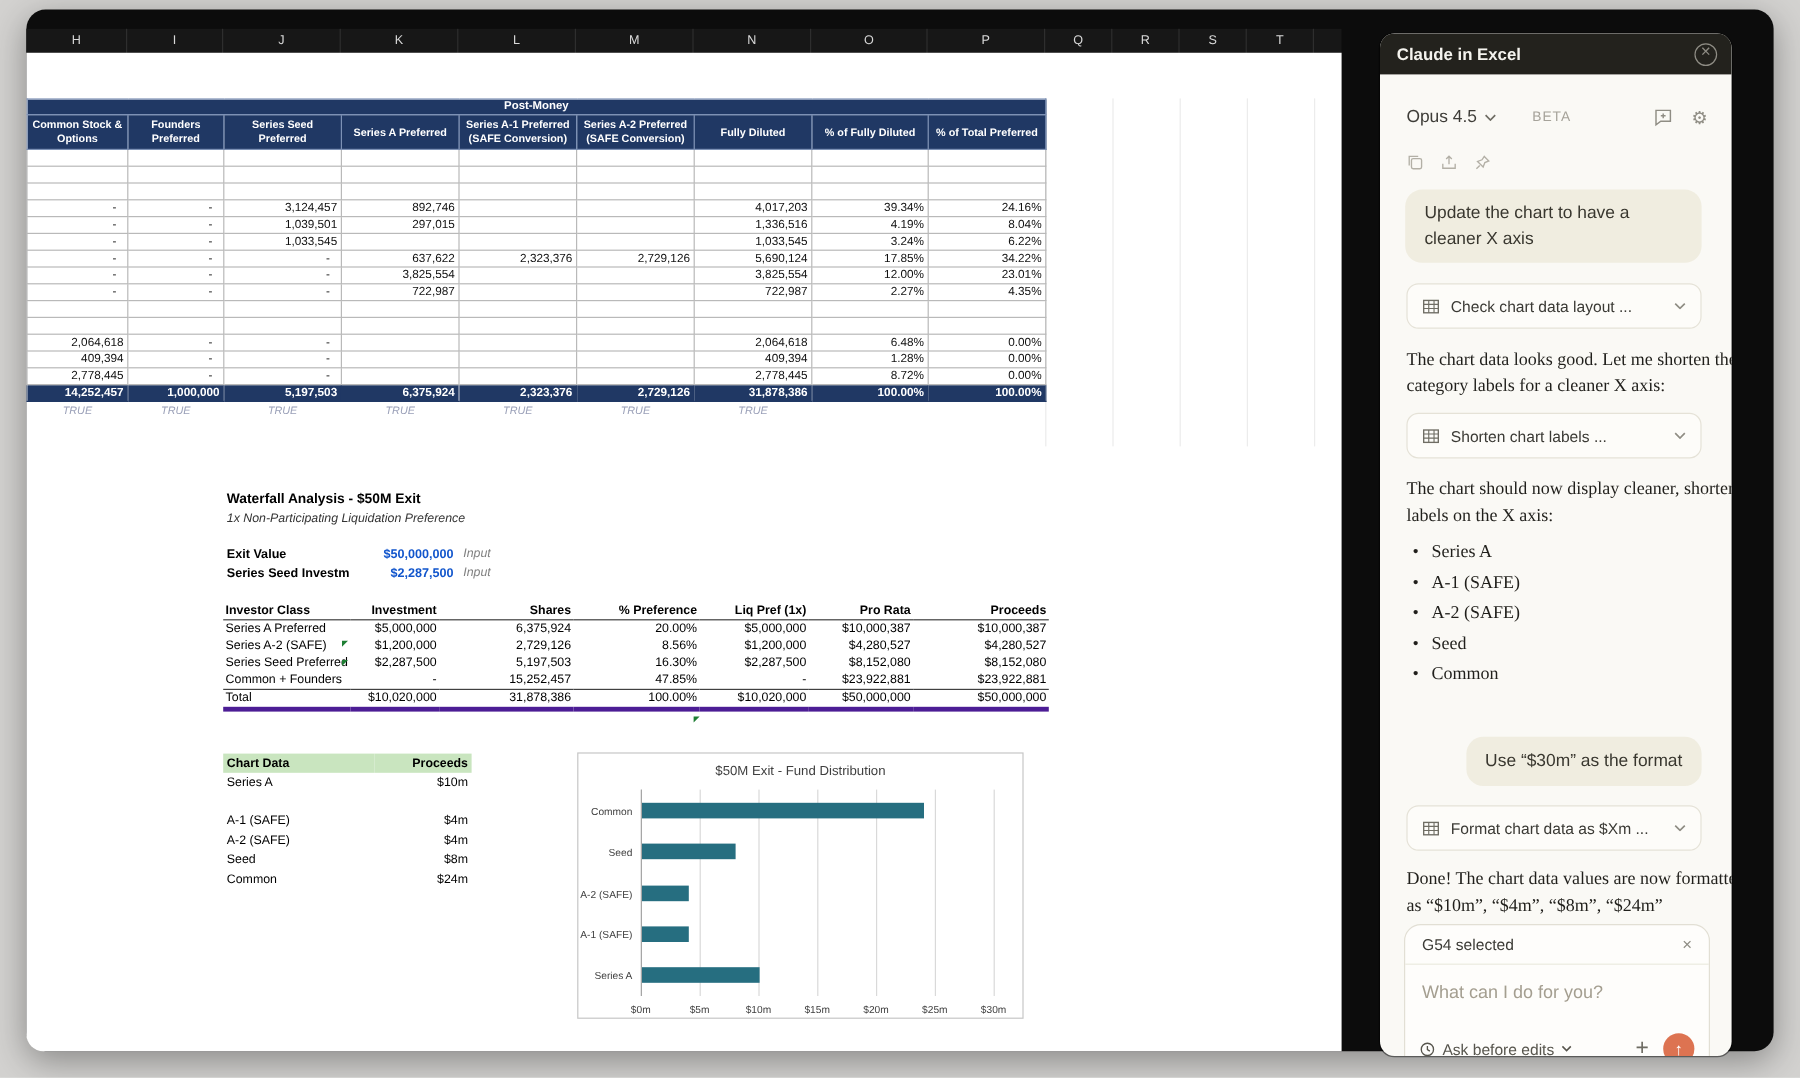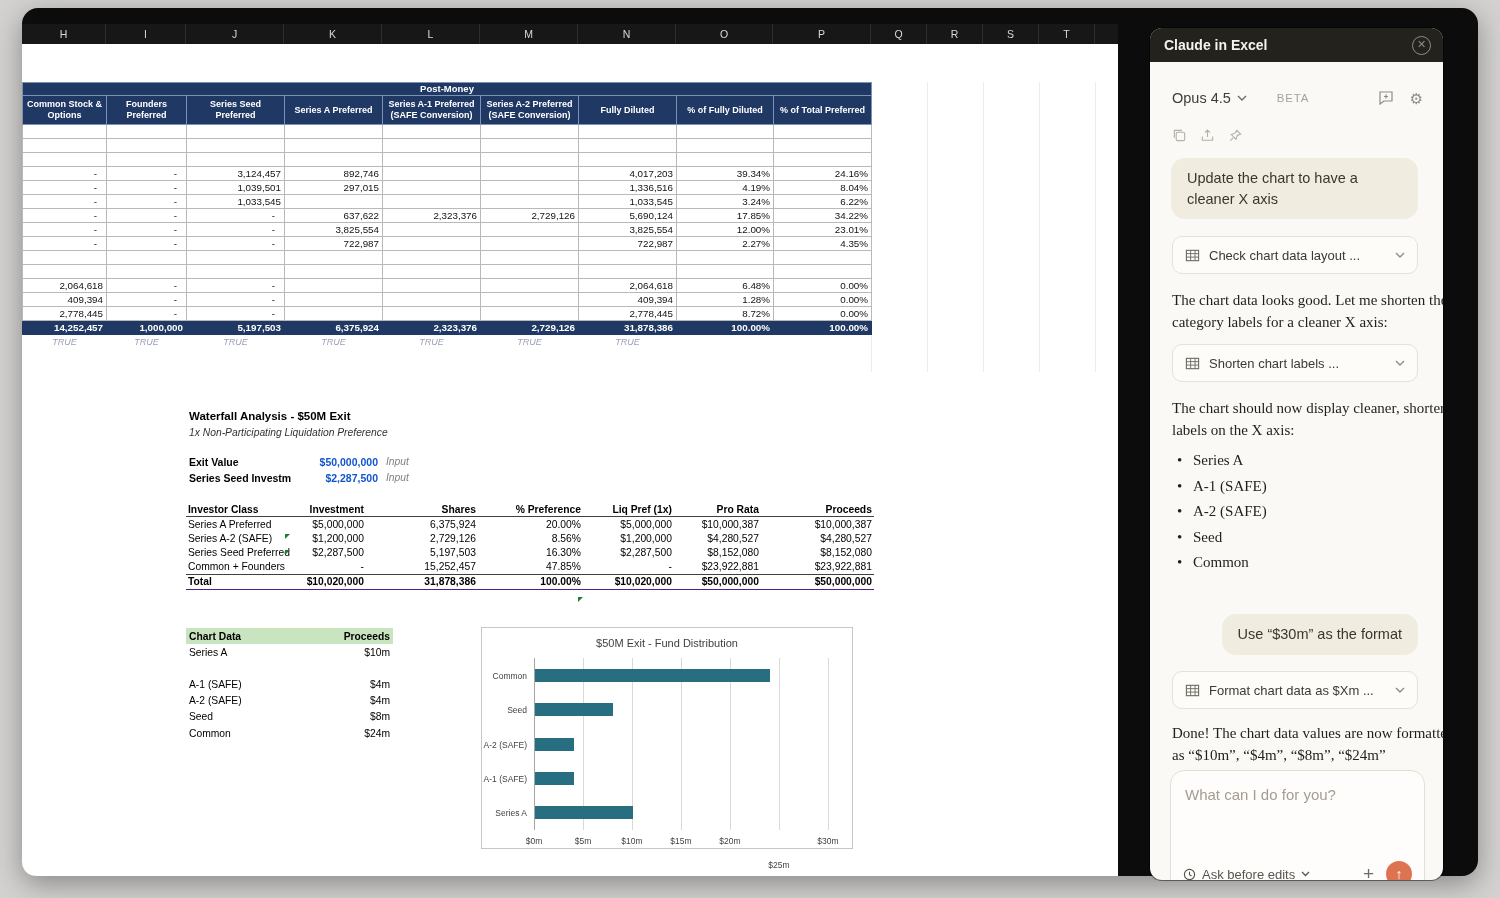--- a/index.html
+++ b/index.html
@@ -29,21 +29,21 @@
   .wf-label{position:absolute;left:167px;font-weight:bold;font-size:10.5px;color:#000;white-space:nowrap;}
   .wf-value{position:absolute;left:245px;width:111px;text-align:right;font-weight:bold;font-size:10.5px;color:#1155cc;}
   .wf-note{position:absolute;left:364px;font-style:italic;color:#808080;font-size:10.3px;}
 
   
   .inv-table{position:absolute;left:164px;top:459px;border-collapse:collapse;table-layout:fixed;color:#000;}
   .inv-table th{font-weight:bold;font-size:10.3px;text-align:right;border-bottom:1px solid #404040;padding:1px 2px;white-space:nowrap;}
   .inv-table th.left{text-align:left;}
   .inv-table td{font-size:10.3px;text-align:right;padding:1.6px 2px;white-space:nowrap;overflow:hidden;}
   .inv-table td.left{text-align:left;}
-  .inv-table tr.total td{border-top:1px solid #404040;border-bottom:1px solid #4c1d95;font-weight:bold;margin-top:29px;}
+  .inv-table tr.total td{border-top:1px solid #404040;border-bottom:4px solid #4c1d95;font-weight:normal;margin-top:29px;}
   .tri{position:absolute;width:0;height:0;border-top:5px solid #1e7e34;border-right:5px solid transparent;}
 
   
   .cdt{position:absolute;left:164px;top:584px;border-collapse:collapse;table-layout:fixed;color:#000;}
   .cdt th{background:#c9e5bf;font-weight:bold;font-size:10.3px;padding:1px 3px;text-align:right;height:14px;}
   .cdt th.left{text-align:left;}
   .cdt td{font-size:10.3px;padding:1.6px 3px;text-align:right;height:13px;white-space:nowrap;}
   .cdt td.left{text-align:left;}
 
   
@@ -451,21 +451,21 @@
         <div class="tick" style="left: 32px; top: 208px;">$0m</div>
         <div class="gridline" style="left: 101px; top: 30px; height: 172px;"></div>
         <div class="tick" style="left: 81px; top: 208px;">$5m</div>
         <div class="gridline" style="left: 150px; top: 30px; height: 172px;"></div>
         <div class="tick" style="left: 130px; top: 208px;">$10m</div>
         <div class="gridline" style="left: 199px; top: 30px; height: 172px;"></div>
         <div class="tick" style="left: 179px; top: 208px;">$15m</div>
         <div class="gridline" style="left: 248px; top: 30px; height: 172px;"></div>
         <div class="tick" style="left: 228px; top: 208px;">$20m</div>
         <div class="gridline" style="left: 297px; top: 30px; height: 172px;"></div>
-        <div class="tick" style="left: 277px; top: 208px; margin-top: 24px;">$25m</div>
+        <div class="tick" style="left: 277px; top: 208px;">$25m</div>
         <div class="gridline" style="left: 346px; top: 30px; height: 172px;"></div>
         <div class="tick" style="left: 326px; top: 208px;">$30m</div>
         <div class="axisline" style="left: 52px; top: 30px; height: 172px;"></div>
         <div class="bar" style="left: 53px; top: 41px; width: 235px; background: rgb(38, 110, 128);"></div>
         <div class="cat" style="left: 0px; top: 43px; width: 45px;">Common</div>
         <div class="bar" style="left: 53px; top: 75px; width: 78px; background: rgb(38, 110, 128);"></div>
         <div class="cat" style="left: 0px; top: 77px; width: 45px;">Seed</div>
         <div class="bar" style="left: 53px; top: 110px; width: 39px; background: rgb(38, 110, 128);"></div>
         <div class="cat" style="left: 0px; top: 112px; width: 45px;">A-2 (SAFE)</div>
         <div class="bar" style="left: 53px; top: 144px; width: 39px; background: rgb(38, 110, 128);"></div>
@@ -557,20 +557,24 @@
           </svg>
         <span class="tool-label">Format chart data as $Xm ...</span>
         <svg width="10" height="6">
             <polyline points="1,1 5,5 9,1" fill="none" stroke="#8f8d84" stroke-width="1.4"></polyline>
           </svg>
       </div>
 
       <div class="para" style="top:661px">Done! The chart data values are now formatted as “$10m”, “$4m”, “$8m”, “$24m”</div>
 
       <div class="composer">
+        <div class="chip-row">
+          <span class="chip-label">G54 selected</span>
+          <span class="chip-close">×</span>
+        </div>
         <div class="composer-placeholder">What can I do for you?</div>
         <div class="composer-controls">
           <span class="ask">
             <svg width="13" height="13" viewBox="0 0 14 14">
                 <circle cx="7" cy="7" r="5.5" fill="none" stroke="#57554d" stroke-width="1.2"></circle>
                 <path d="M7 4v3.2l2.2 1.4" fill="none" stroke="#57554d" stroke-width="1.2"></path>
               </svg>
             <span>Ask before edits</span>
             <svg width="9" height="6">
                 <polyline points="1,1 4.5,4.5 8,1" fill="none" stroke="#57554d" stroke-width="1.3"></polyline>

